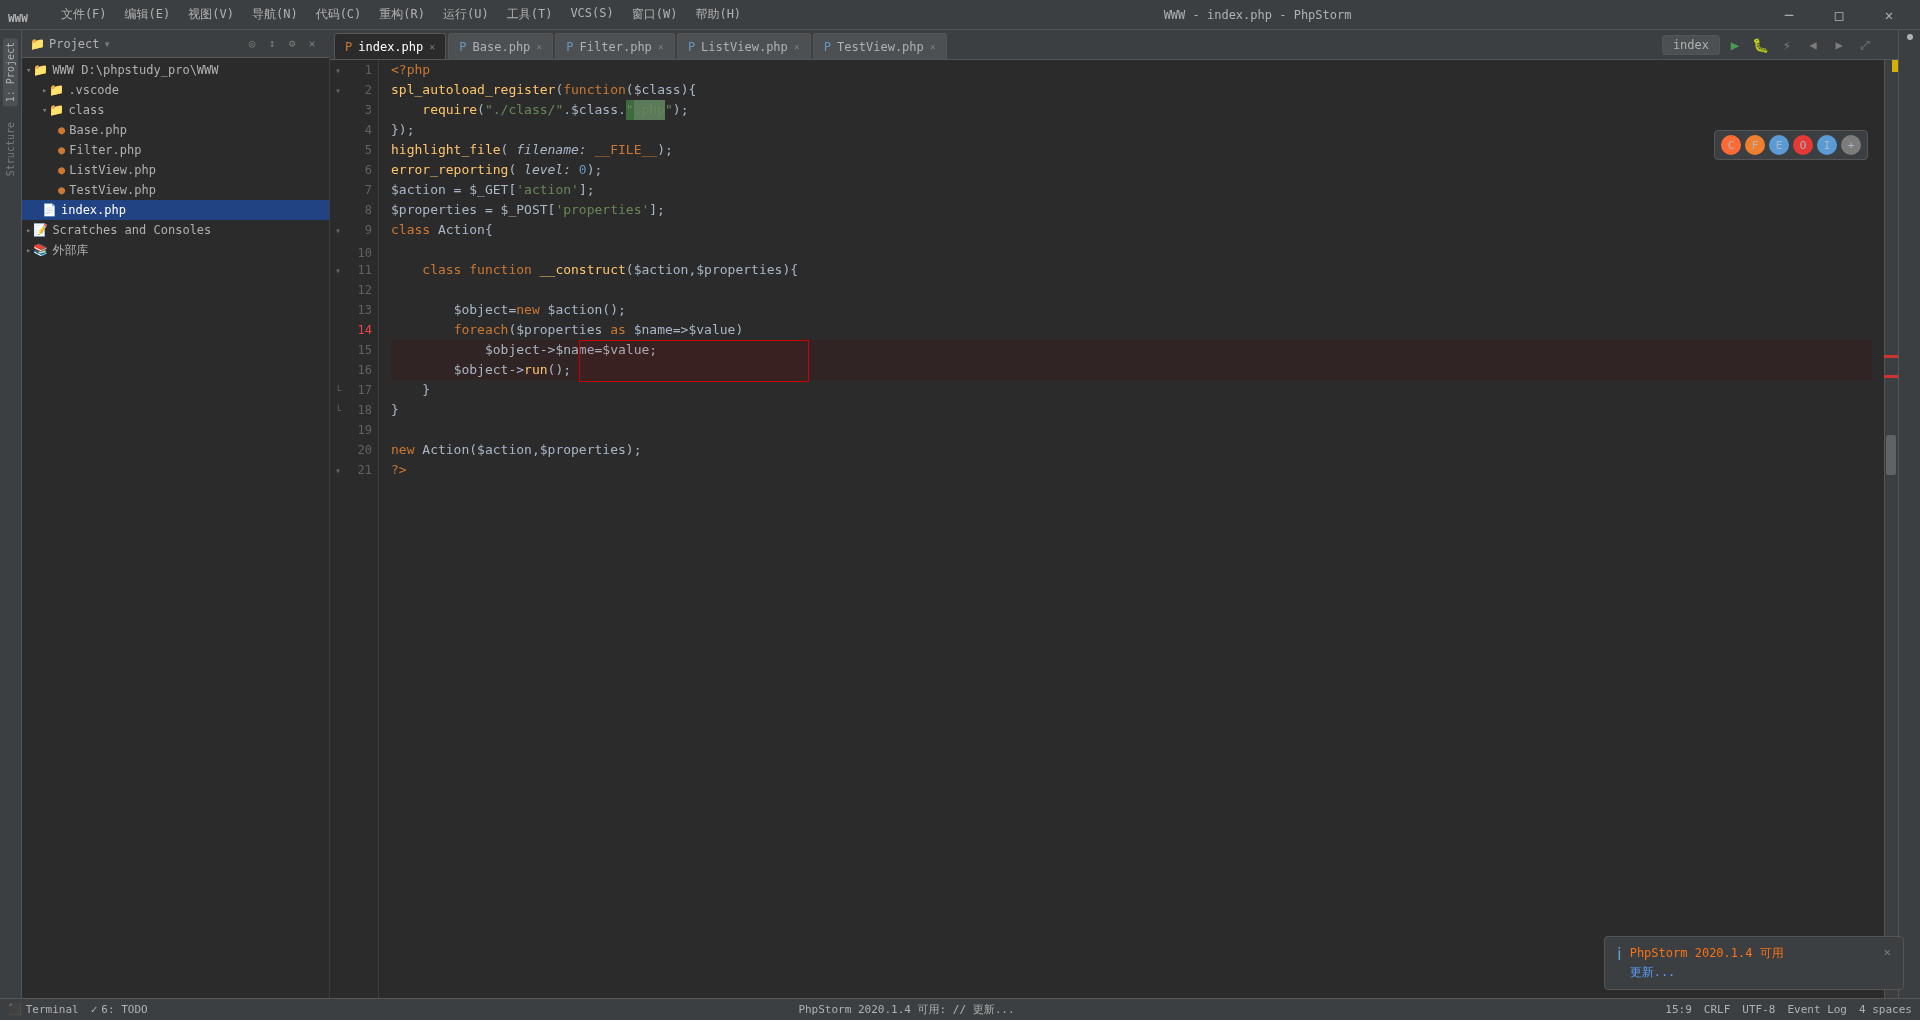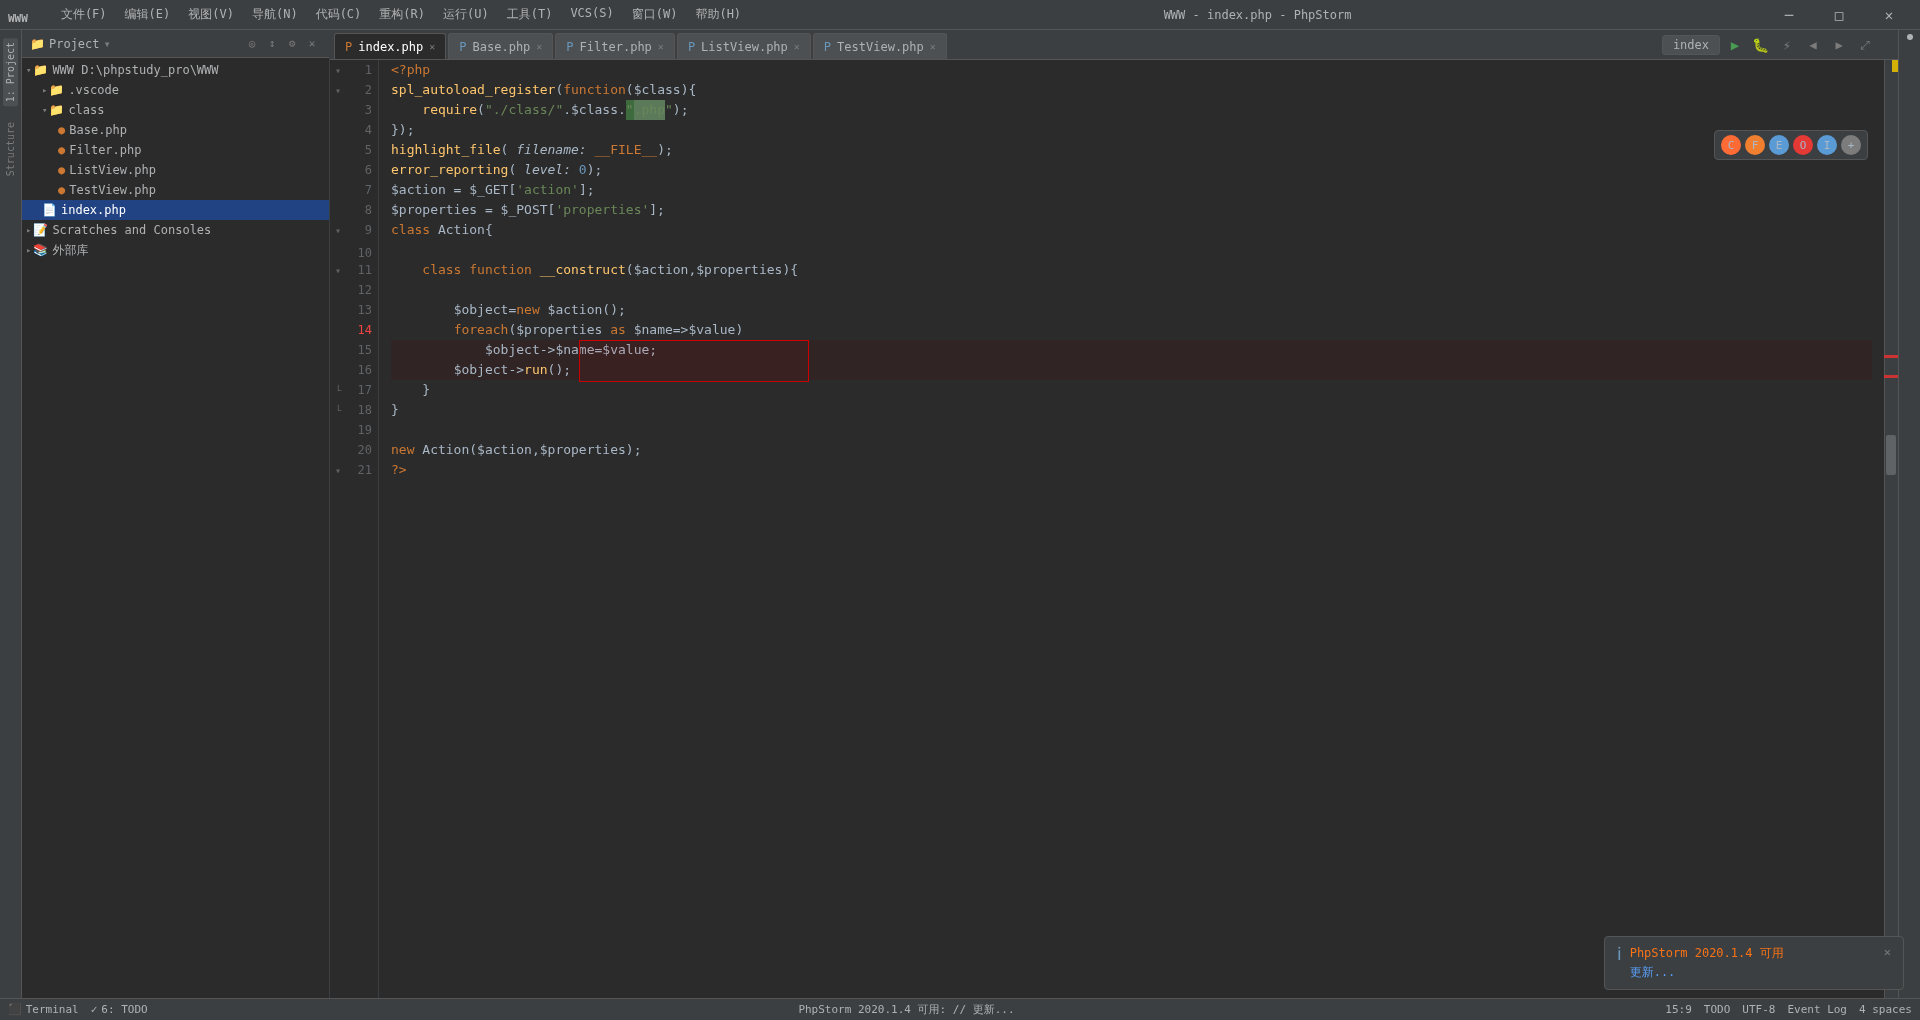--- a/index.html
+++ b/index.html
@@ -548,21 +548,21 @@
       <div style="display:flex; align-items:center; gap:4px; cursor:pointer;">
         <span>✓</span>
         <span>6: TODO</span>
       </div>
     </div>
     <div style="display:flex; align-items:center; gap:4px;">
       <span>PhpStorm 2020.1.4 可用: // 更新...</span>
     </div>
     <div style="display:flex; align-items:center; gap:12px;">
       <span style="cursor:pointer;">15:9</span>
-      <span style="cursor:pointer;">TODO</span>
+      <span style="cursor:pointer;">CRLF</span>
       <span style="cursor:pointer;">UTF-8</span>
       <span style="cursor:pointer;">Event Log</span>
       <span style="cursor:pointer;">4 spaces</span>
     </div>
   </div>
 
   <div style="position:absolute; bottom:30px; right:16px; background:#3c3f41; border:1px solid #555; border-radius:4px; padding:8px 12px; width:300px; display:flex; gap:8px;">
     <div style="color:#6897bb; font-size:18px; flex-shrink:0; line-height:1;">ℹ</div>
     <div style="flex:1;">
       <div style="font-size:12px; color:#f97316; margin-bottom:2px;">PhpStorm 2020.1.4 可用</div>

